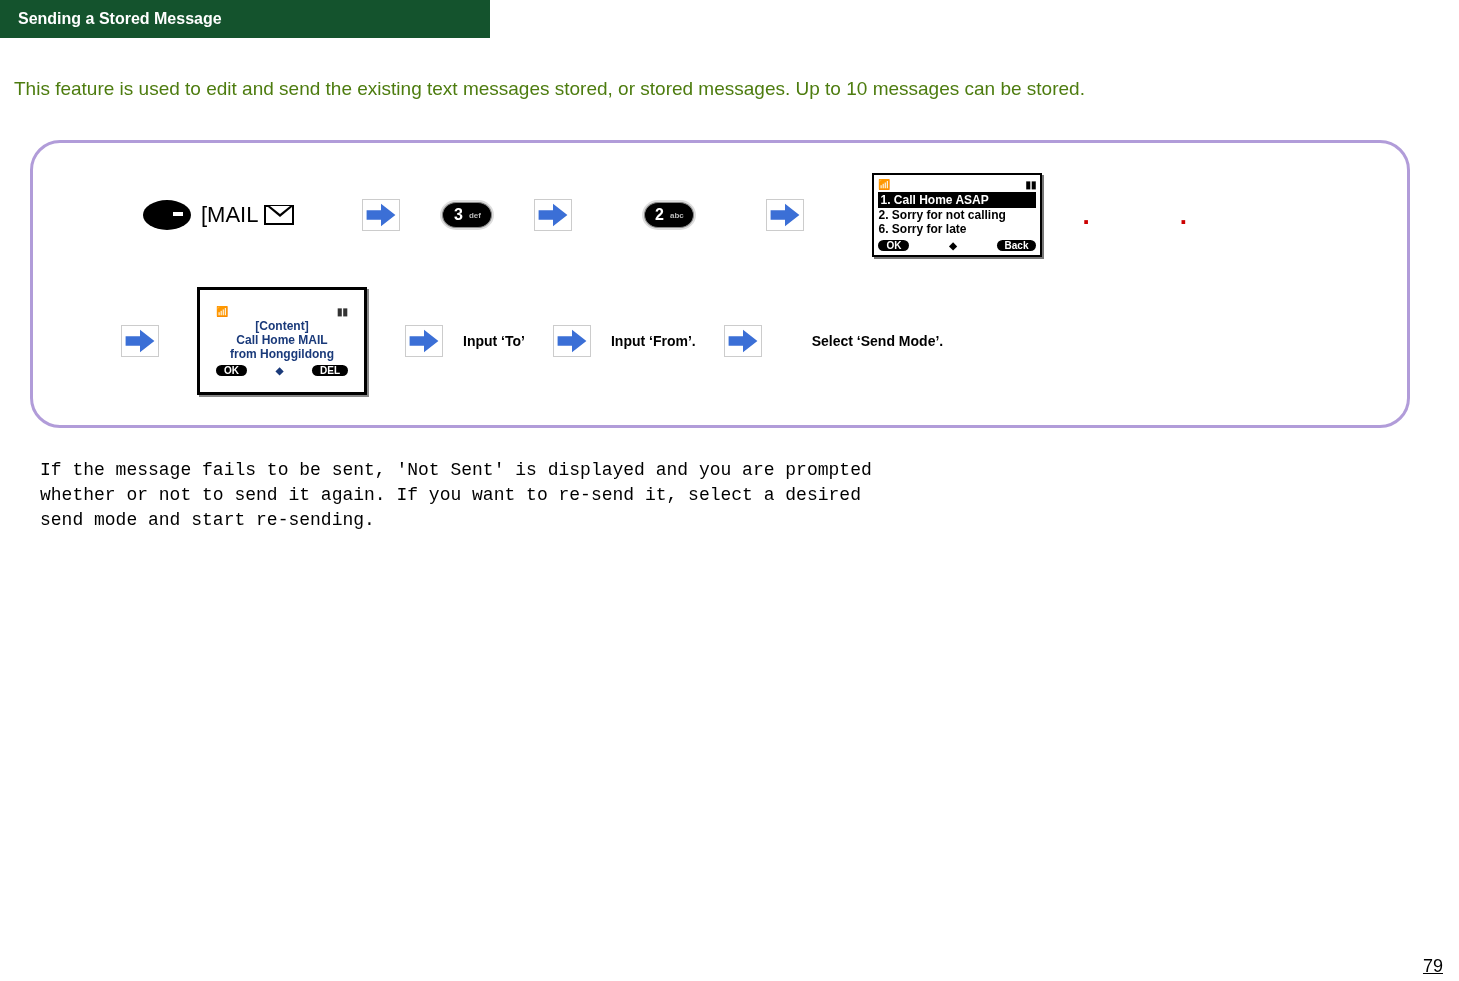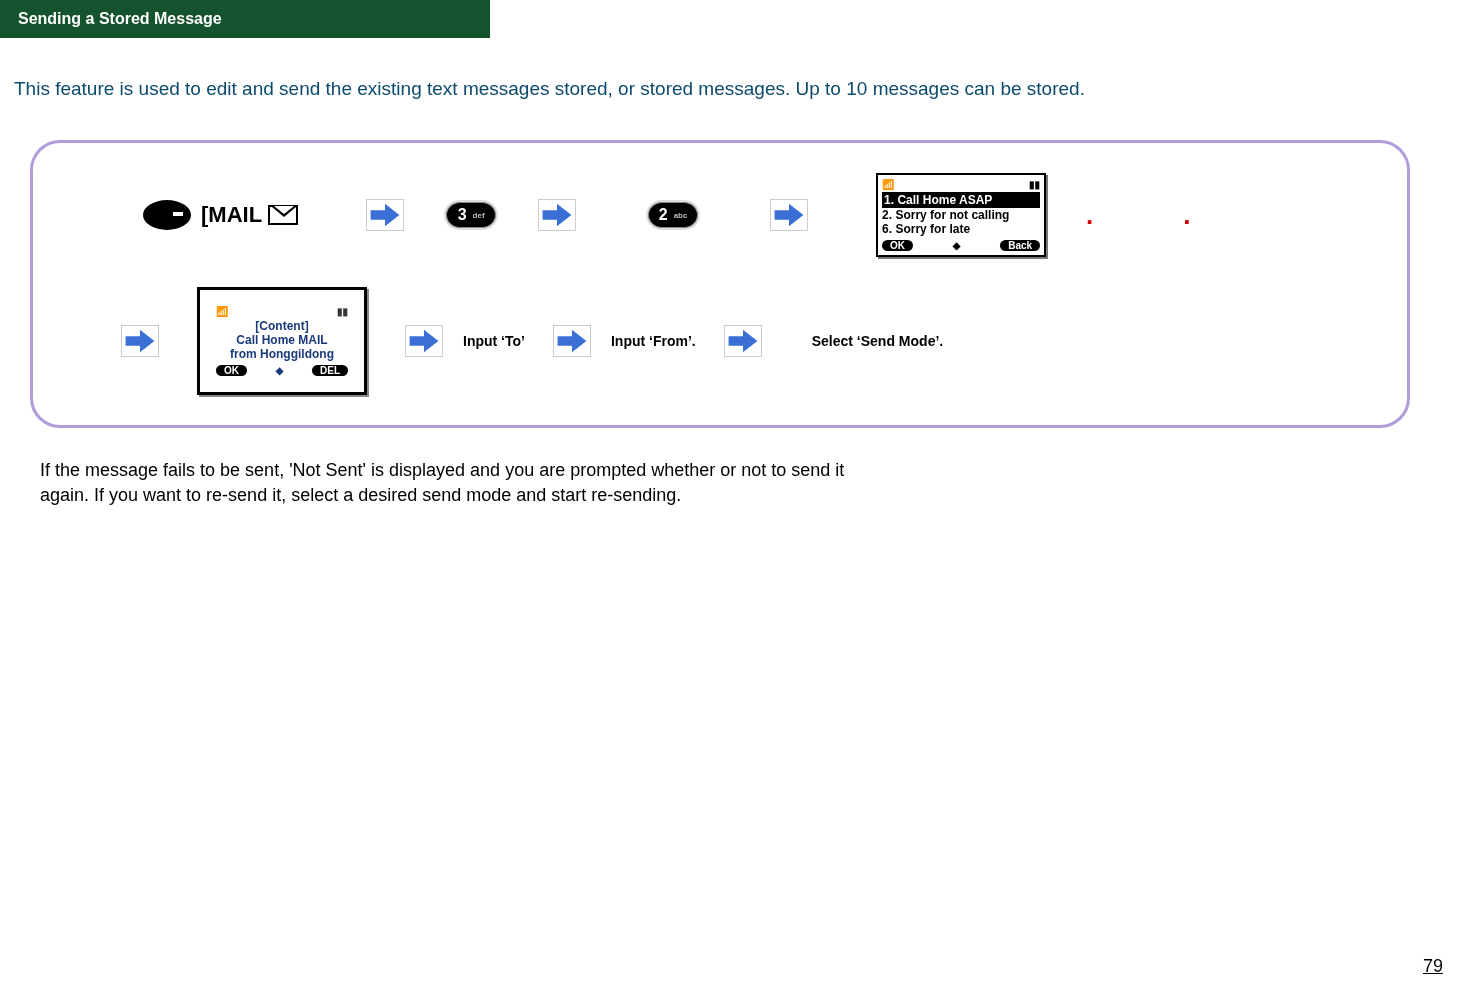--- a/index.html
+++ b/index.html
@@ -16,21 +16,21 @@
     font-weight: bold;
     font-size: 16px;
     padding: 10px 18px;
     width: 490px;
     margin-bottom: 40px;
   }
   .intro {
     font-size: 19px;
     margin-left: 14px;
     margin-bottom: 40px;
-    color: #0c4a6e;
+    color: #4d7c0f;
   }
   .flow-box {
     border: 3px solid #b19cd9;
     border-radius: 30px;
     margin: 0 30px 0 30px;
     padding: 30px 20px 30px 20px;
     width: 1380px;
   }
   .row {
     display: flex;
@@ -63,21 +63,21 @@
   }
   .key-oval::after{
     content:'';
     position:absolute;
     left:30px; top:12px;
     width:10px; height:4px;
     background:#fff;
   }
   .mail-label {
     font-size: 22px;
-    font-weight: bold;
+    font-weight: normal;
     margin-left: 10px;
     margin-right: 6px;
   }
   .mail-env {
     display:inline-block;
     border: 2px solid #000;
     width: 30px; height: 20px;
     position: relative;
     vertical-align: middle;
   }
@@ -196,20 +196,21 @@
   .step-label {
     font-size: 14px;
     font-weight: bold;
     margin: 0 20px 0 12px;
   }
   .footer-row {
     display:flex;
     justify-content: space-between;
     margin-top: 30px;
     padding: 0 40px 0 40px;
+    font-family: Liberation Mono, monospace;
   }
   .footnote-left {
     font-size: 18px;
     width: 850px;
     line-height: 1.4;
   }
   .footnote-right {
     font-size: 19px;
     font-weight: bold;
     width: 380px;

